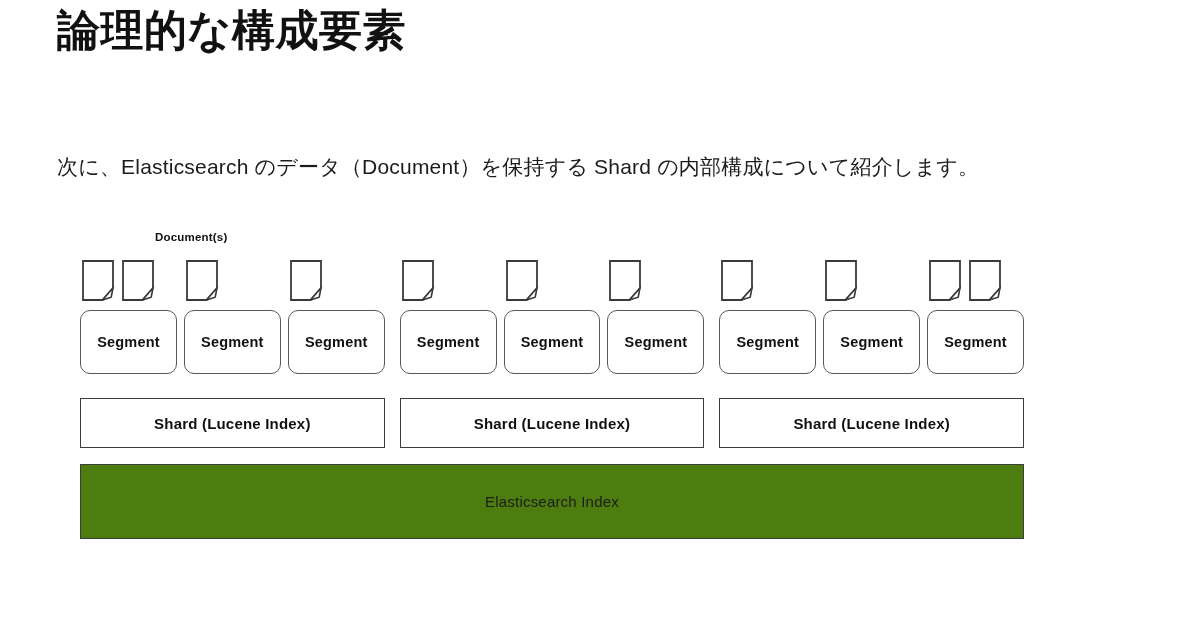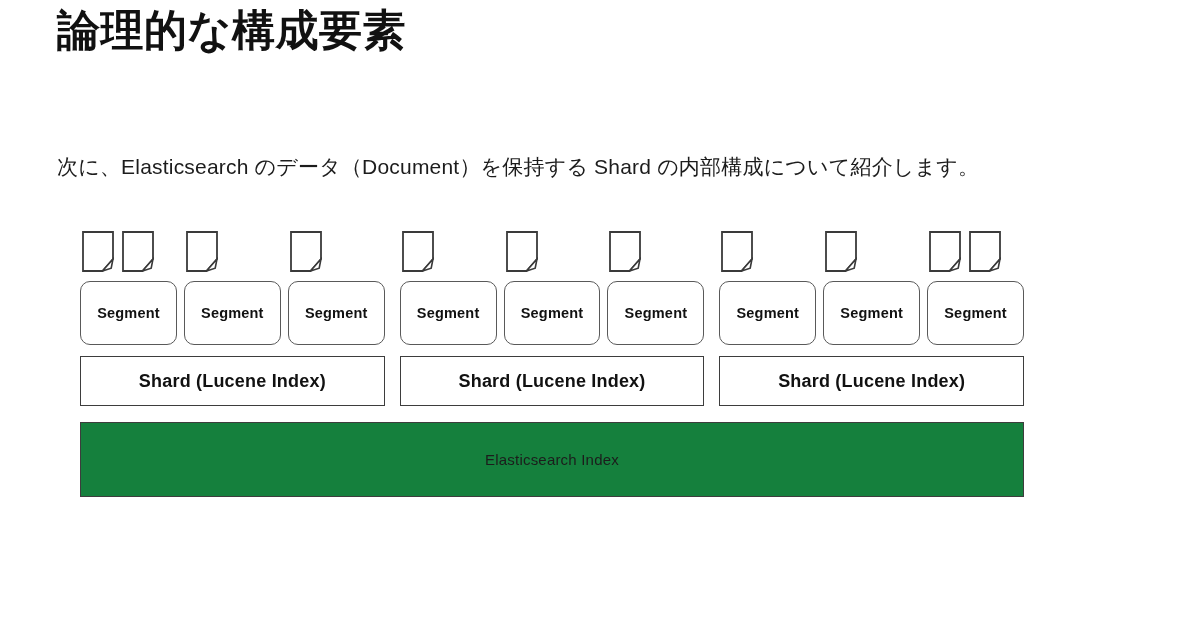--- a/index.html
+++ b/index.html
@@ -45,45 +45,46 @@
   .segment {
     height: 64px;
     border: 1.4px solid #595959; border-radius: 10px;
     background: #ffffff;
     display: flex; align-items: center; justify-content: center;
     font-size: 14.5px; font-weight: 700; color: #111111;
     letter-spacing: 0.2px;
   }
 
   .shard {
-    margin-top: 11px; height: 50px;
+    margin-top: 24px; height: 50px;
     border: 1.5px solid #3d3d3d; background: #ffffff;
     display: flex; align-items: center; justify-content: center;
-    font-size: 18px; font-weight: 700; color: #111111;
+    font-size: 15px; font-weight: 700; color: #111111;
     letter-spacing: 0.2px;
   }
 
   .es-box {
     margin-top: 16px; height: 75px;
-    border: 1.5px solid #3d3d3d; background: #15803d;
+    border: 1.5px solid #3d3d3d; background: #4d7c0f;
     display: flex; align-items: center; justify-content: center;
     font-size: 15px; font-weight: 400; color: #1c1c1c;
     letter-spacing: 0.2px;
   }
 </style>
 </head>
 <body>
 
 <div class="slide">
 
   <h1 class="title">論理的な構成要素</h1>
 
   <p class="intro">次に、Elasticsearch のデータ（Document）を保持する Shard の内部構成について紹介します。</p>
 
   <div class="diagram">
+    <div class="doc-label">Document(s)</div>
 
     <div class="groups">
         <div class="group">
           <div class="cells">
             <div class="cell">
               <div class="icons">
                 <svg width="32" height="41" viewBox="0 0 32 41">
     <path d="M1 1 H31 V28 L20.5 40 H1 Z" fill="#ffffff" stroke="#3a3a3a" stroke-width="1.8" stroke-linejoin="miter"></path>
     <path d="M31 28 L20.5 40 L29.2 37.2 Z" fill="#ffffff" stroke="#3a3a3a" stroke-width="1.6" stroke-linejoin="miter"></path>
   </svg>

